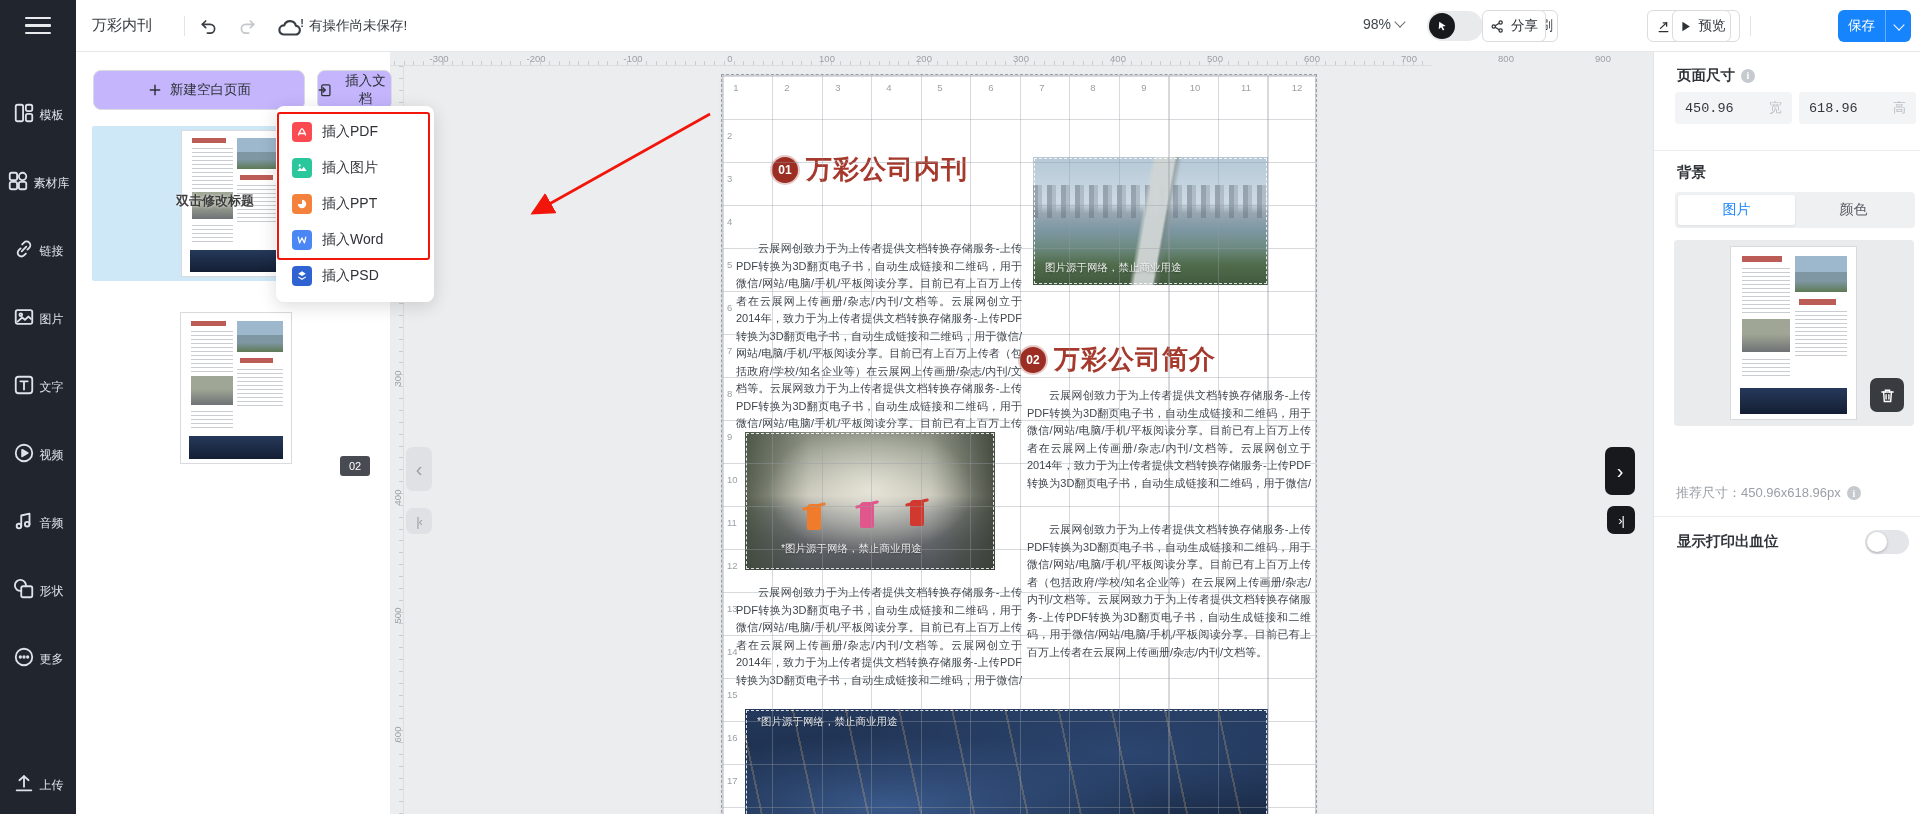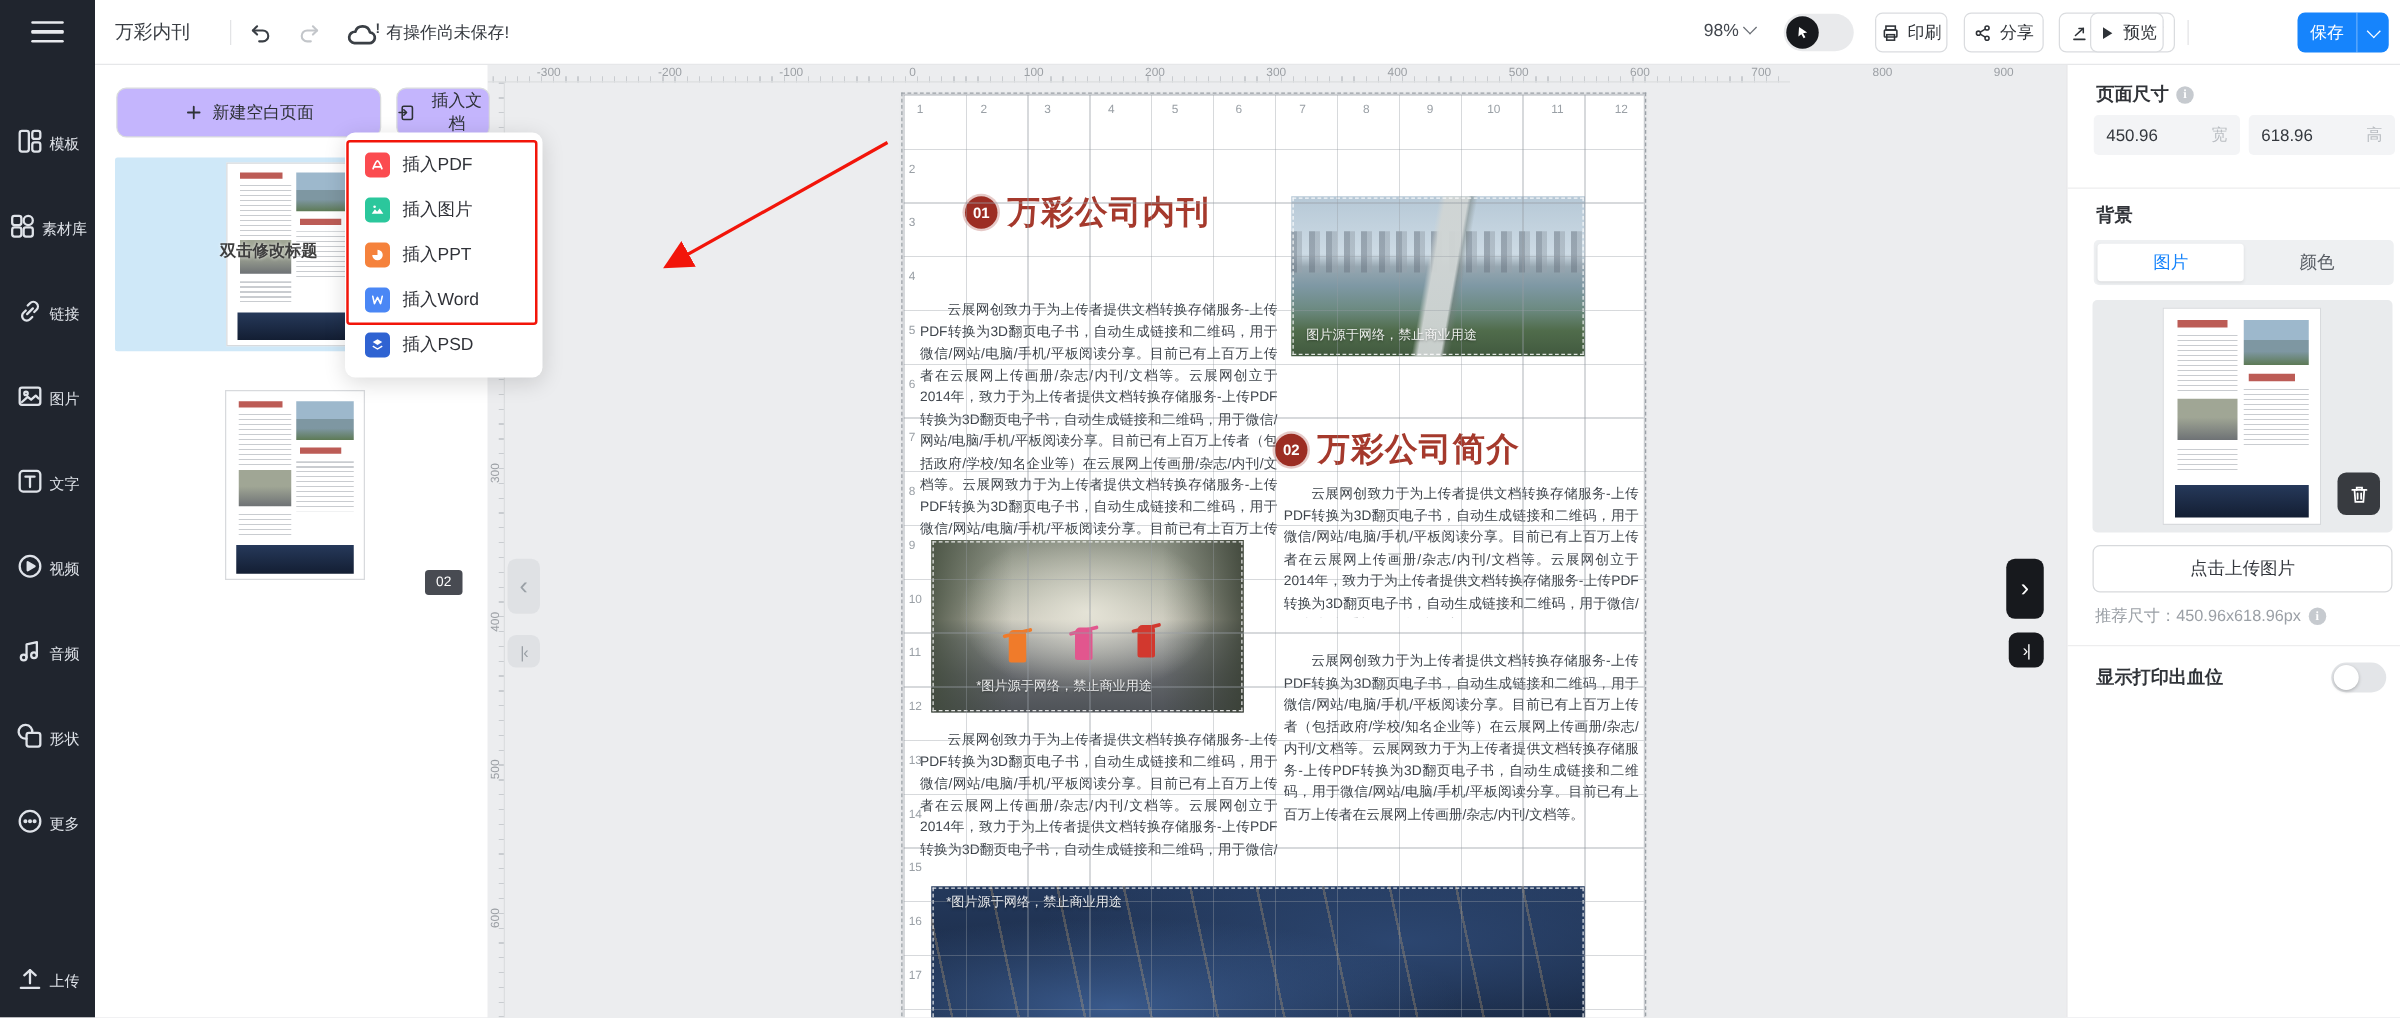--- a/index.html
+++ b/index.html
@@ -108,21 +108,21 @@
   .nav-dark{background:#17191d;color:#fff}
   .nav-btn .g{font-size:20px;line-height:1}
   .nav-btn .s{font-size:13px;letter-spacing:-1px}
 
   
   .rpanel{position:absolute;left:1653px;top:52px;width:267px;height:762px;background:#fff;border-left:1px solid #e3e4e6;z-index:20}
   .rp-label{position:absolute;font-size:14.5px;font-weight:bold;color:#303338;display:flex;align-items:center;gap:6px}
   .info-ic{width:14px;height:14px;border-radius:50%;background:#c6cacf;color:#fff;font-size:10px;font-weight:bold;
     display:inline-flex;align-items:center;justify-content:center;font-family:"Liberation Serif",serif}
   .size-input{position:absolute;width:117px;height:32px;background:#f3f4f6;border:none;border-radius:4px;display:flex;align-items:center;padding:0 10px}
-  .size-input input{width:70px;border:none;background:transparent;font-size:13.5px;color:#33373d;outline:none;font-family:Liberation Sans, sans-serif}
+  .size-input input{width:70px;border:none;background:transparent;font-size:13.5px;color:#33373d;outline:none;font-family:Liberation Mono, monospace}
   .size-suffix{margin-left:auto;font-size:13px;color:#b9bdc2}
   .rp-div{position:absolute;left:0;width:267px;height:1px;background:#ededee}
   .seg{position:absolute;left:21px;width:240px;height:36px;background:#eef0f2;border-radius:4px;display:flex;padding:3px}
   .seg-opt{flex:1;display:flex;align-items:center;justify-content:center;font-size:14px;color:#585d64;border-radius:3px;cursor:pointer}
   .seg-opt.active{background:#fff;color:#1684fc;box-shadow:0 1px 3px rgba(0,0,0,.08)}
   .bg-preview{position:absolute;left:20px;top:188px;width:240px;height:186px;background:#e9ebed;border-radius:4px}
   #bg-preview-thumb{position:absolute;left:56px;top:6px;width:127px;height:174px;background:#fff;border:1px solid #d8dadd}
   .trash-btn{position:absolute;right:10px;bottom:14px;width:34px;height:34px;border-radius:7px;background:rgba(25,28,33,.85);
     display:flex;align-items:center;justify-content:center;color:#fff;cursor:pointer}
   .trash-btn svg{width:17px;height:17px}
@@ -184,21 +184,21 @@
       </span>
     </span>
     <button class="tb-btn" style="left:1424px;width:58px">
       <svg viewBox="0 0 24 24" fill="none" stroke="currentColor" stroke-width="2">
           <rect x="6" y="3" width="12" height="5"></rect>
           <rect x="4" y="8" width="16" height="9" rx="1"></rect>
           <rect x="7" y="14" width="10" height="7"></rect>
         </svg>
       <span>印刷</span>
     </button>
-    <button class="tb-btn" style="left:1495px;width:64px">
+    <button class="tb-btn" style="left:1406px;width:64px">
       <svg viewBox="0 0 24 24" fill="none" stroke="currentColor" stroke-width="2">
           <circle cx="6" cy="12" r="2.6"></circle>
           <circle cx="17" cy="5.5" r="2.6"></circle>
           <circle cx="17" cy="18.5" r="2.6"></circle>
           <path d="M8.3 10.8l6.4-4M8.3 13.2l6.4 4"></path>
         </svg>
       <span>分享</span>
     </button>
     <button class="tb-btn" style="left:1571px;width:93px">
       <svg viewBox="0 0 24 24" fill="none" stroke="currentColor" stroke-width="2" stroke-linecap="round">
@@ -550,21 +550,20 @@
         </div>
       <span class="trash-btn">
         <svg viewBox="0 0 24 24" fill="none" stroke="currentColor" stroke-width="2" stroke-linecap="round">
             <path d="M4 7h16"></path>
             <path d="M9 7V4.5h6V7"></path>
             <path d="M6.5 7l1 13.5h9l1-13.5"></path>
             <path d="M10 11v6M14 11v6"></path>
           </svg>
       </span>
     </div>
-    <span class="upload-btn">点击上传图片</span>
     <span class="recommend">
       <span>推荐尺寸：450.96x618.96px</span>
       <span class="info-ic">i</span>
     </span>
     <span class="rp-div" style="top:464px"></span>
     <span class="rp-label" style="left:23px;top:480px">显示打印出血位</span>
     <span class="toggle">
         <span class="tknob"></span>
       </span>
   </div>

